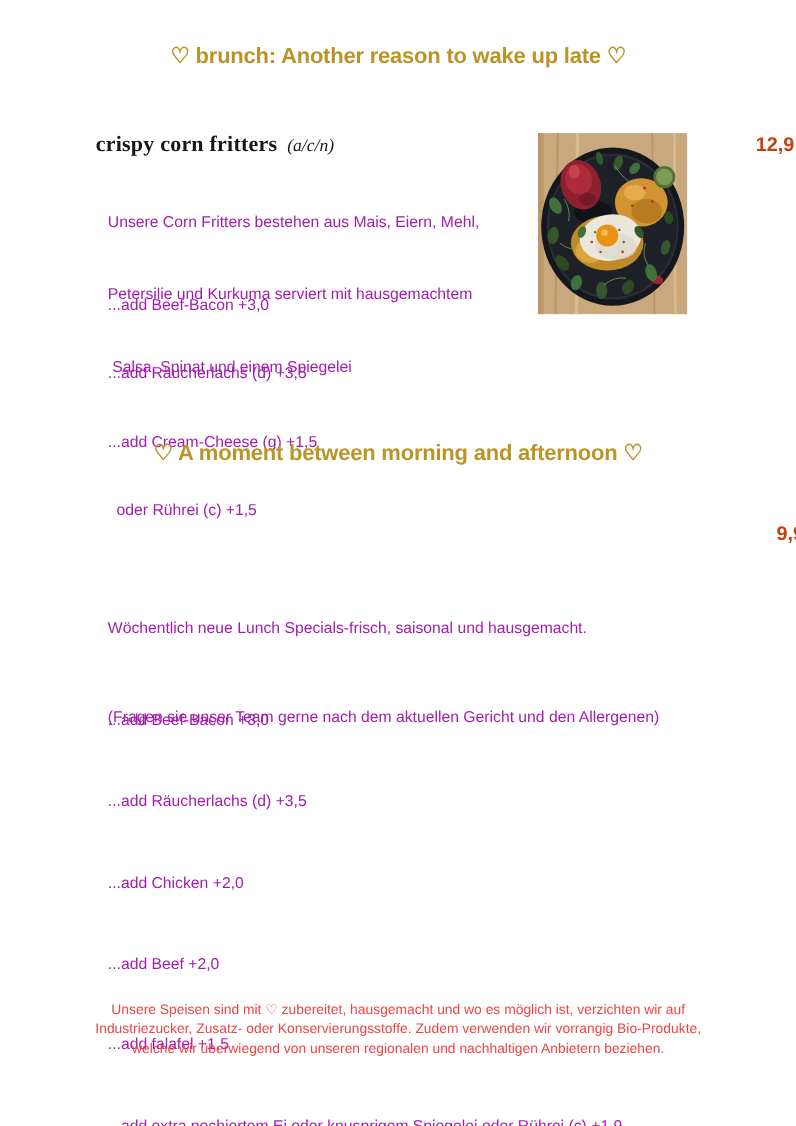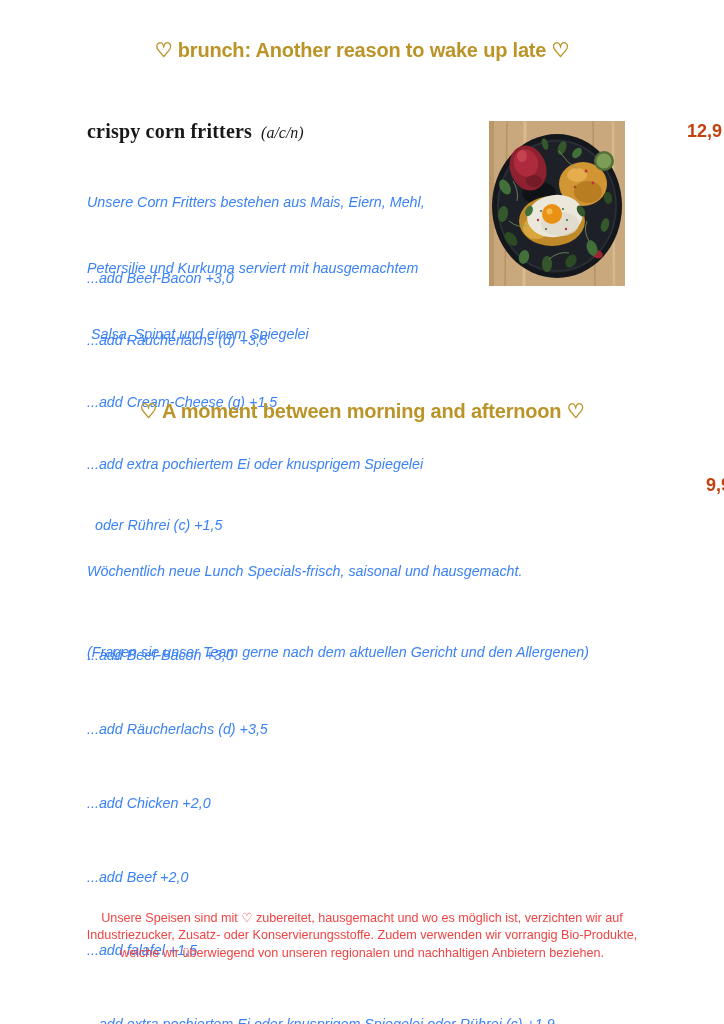--- a/index.html
+++ b/index.html
@@ -29,25 +29,24 @@
 
   .price {
     position: absolute;
     font-weight: 700; font-size: 18px; color: #c2410c;
     text-align: right;
   }
   .price1 { top: 121px; right: 46px; }
   .price2 { top: 475px; right: 37px; }
 
   .textblock {
-    position: absolute; left: 87px;
-    font-style: italic;
+    position: absolute; left: 98px;
     font-weight: 500;
     font-size: 14.3px;
-    color: #3b82f6;
+    color: #a21caf;
     white-space: pre;
   }
   .desc1   { top: 147px; line-height: 22px; }
   .addons1 { top: 227px; line-height: 20.6px; }
   .desc2   { top: 504px; line-height: 27px; }
   .addons2 { top: 594px; line-height: 24.6px; }
 
   .photo {
     position: absolute; left: 489px; top: 121px;
     width: 136px; height: 165px;
@@ -78,21 +77,20 @@
   <div class="textblock desc1">
     <div>Unsere Corn Fritters bestehen aus Mais, Eiern, Mehl,</div>
     <div>Petersilie und Kurkuma serviert mit hausgemachtem</div>
     <div> Salsa, Spinat und einem Spiegelei</div>
   </div>
 
   <div class="textblock addons1">
     <div>...add Beef-Bacon +3,0</div>
     <div>...add Räucherlachs (d) +3,5</div>
     <div>...add Cream-Cheese (g) +1,5</div>
-    <div>...add extra pochiertem Ei oder knusprigem Spiegelei</div>
     <div>  oder Rührei (c) +1,5</div>
   </div>
 
   <div class="photo">
     <svg width="136" height="165" viewBox="0 0 136 165" xmlns="http://www.w3.org/2000/svg">
 
       <rect width="136" height="165" fill="#c9a87d"></rect>
       <rect x="0" width="5" height="165" fill="#bb9669"></rect>
       <line x1="18" y1="0" x2="16" y2="165" stroke="#b18a5c" stroke-width="1.5" opacity="0.7"></line>
       <line x1="36" y1="0" x2="35" y2="165" stroke="#dcc094" stroke-width="3" opacity="0.8"></line>

